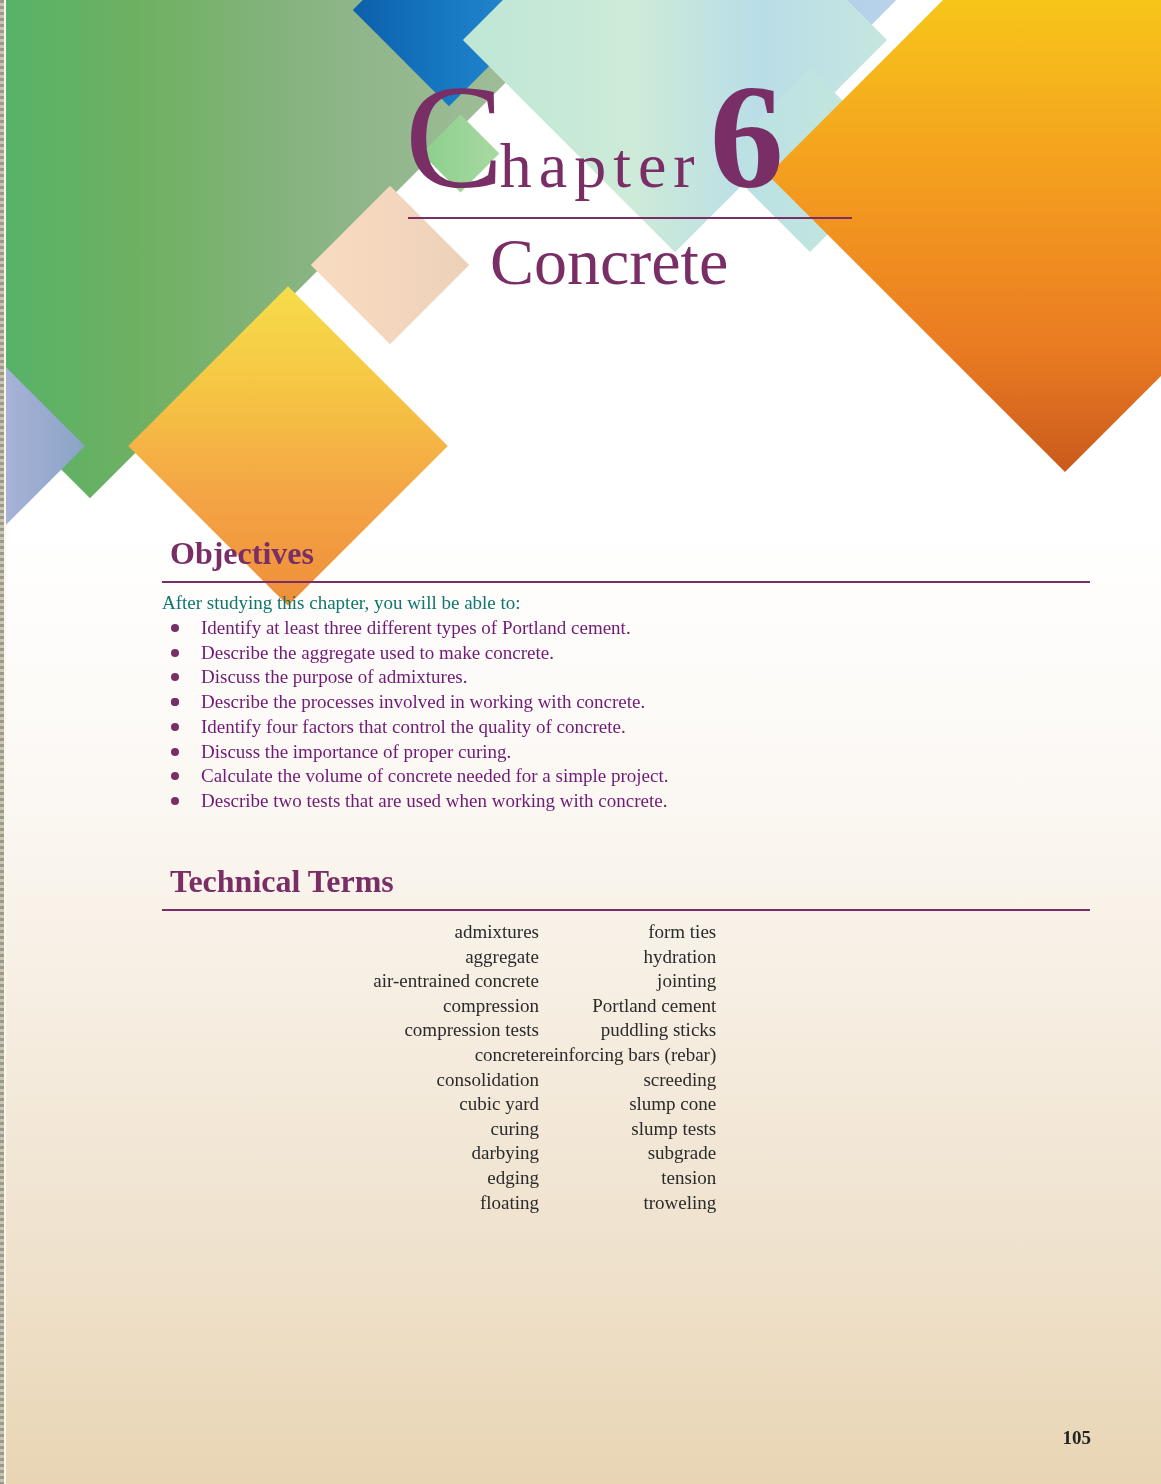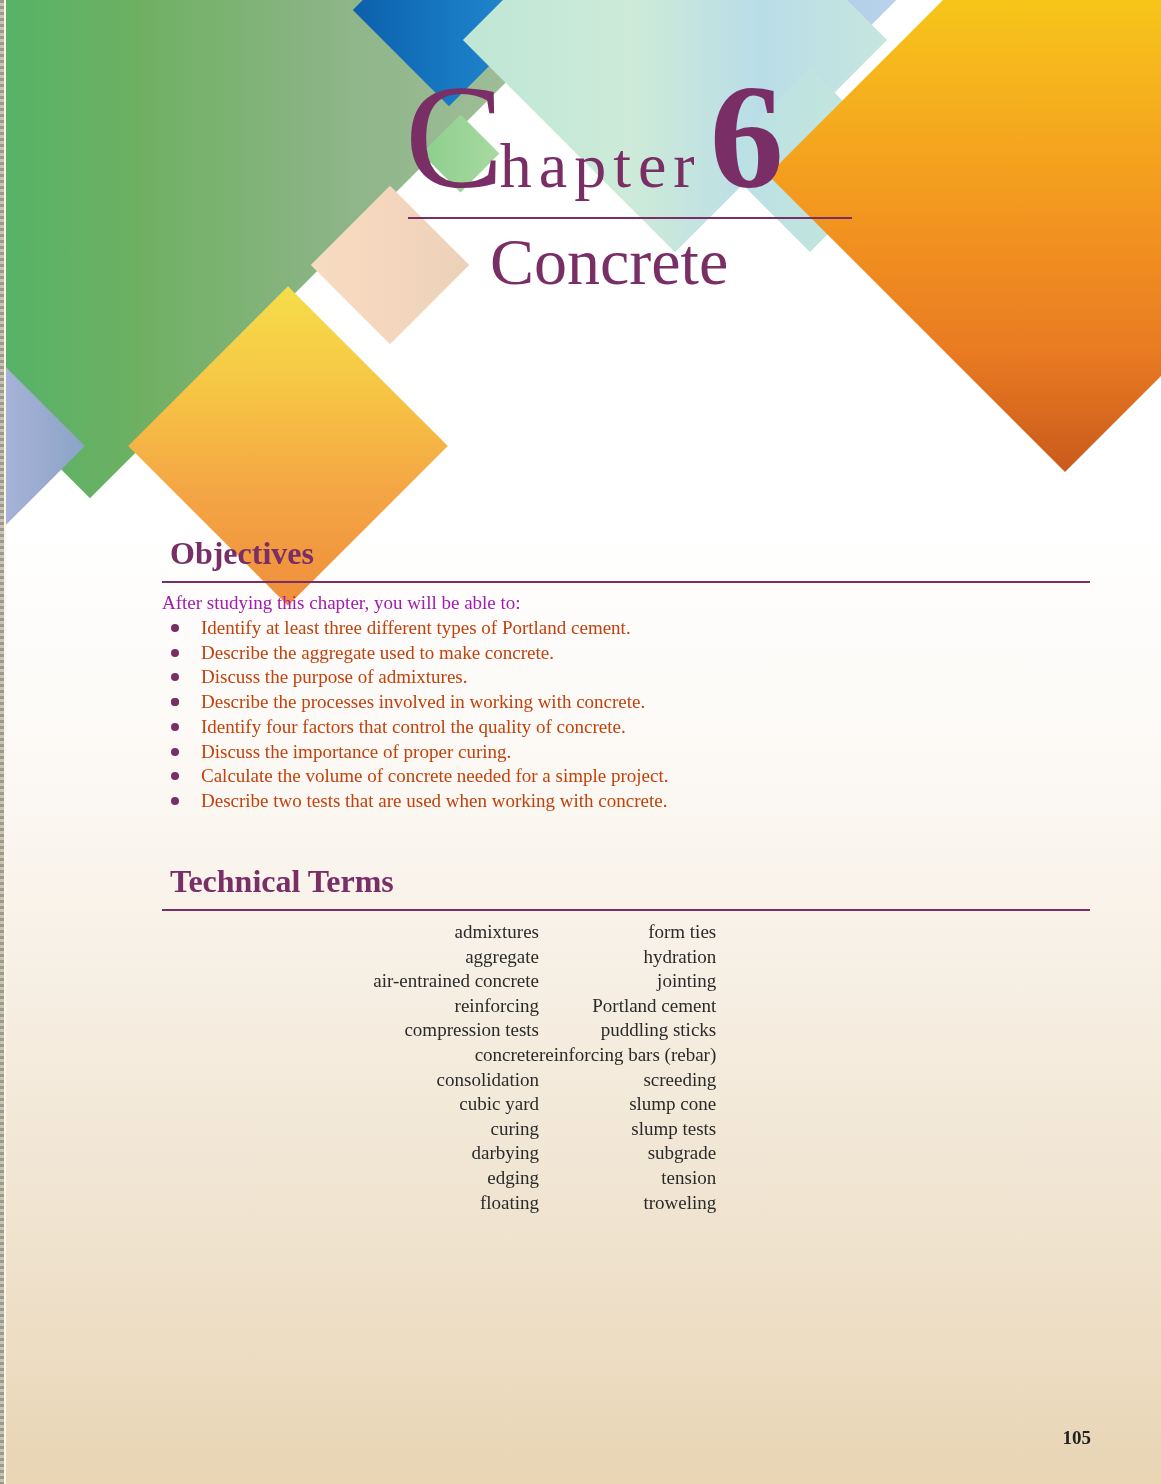--- a/index.html
+++ b/index.html
@@ -81,24 +81,24 @@
     font-family: "Liberation Serif", serif; color: #7a2e66;
   }
 
   .section { position: absolute; left: 162px; width: 928px; z-index: 10; }
   .section-heading {
     font-family: "Liberation Serif", serif; font-weight: bold; font-size: 32px; color: #7a2e66;
     line-height: 40px; margin: 8px; padding-left: 0;
   }
   .section-rule { height: 2px; background: #7a2e66; margin-top: 2px; }
   .objectives { top: 525px; }
-  .intro { font-size: 19px; line-height: 24px; margin-top: 8px; color: #a21caf; }
+  .intro { font-size: 19px; line-height: 24px; margin-top: 8px; color: #0f766e; }
   ul.obj-list { list-style: none; margin: 1px 0 0 0; padding: 0; }
   ul.obj-list li {
-    position: relative; padding-left: 39px; font-size: 19px; line-height: 24.7px; color: #c2410c;
+    position: relative; padding-left: 39px; font-size: 19px; line-height: 24.7px; color: #701a75;
   }
   ul.obj-list li .bullet {
     position: absolute; left: 9px; top: 8px; width: 8px; height: 8px; border-radius: 50%; background: #7a2e66;
   }
   .terms { top: 853px; }
   .terms-grid { display: flex; margin-top: 9px; }
   .terms-col { list-style: none; margin: 0; padding: 0; text-align: right; }
   .terms-col li { font-size: 19px; line-height: 24.6px; color: #2a2a2a; }
   .col-left { width: 372px; padding-left: 5px; }
   .col-right { padding-left: 0; }
@@ -154,21 +154,21 @@
 </section>
 
 <section class="section terms">
   <h2 class="section-heading">Technical Terms</h2>
   <div class="section-rule"></div>
   <div class="terms-grid">
     <ul class="terms-col col-left">
       <li>admixtures</li>
       <li>aggregate</li>
       <li>air-entrained concrete</li>
-      <li>reinforcing</li>
+      <li>compression</li>
       <li>compression tests</li>
       <li>concrete</li>
       <li>consolidation</li>
       <li>cubic yard</li>
       <li>curing</li>
       <li>darbying</li>
       <li>edging</li>
       <li>floating</li>
     </ul>
     <ul class="terms-col col-right">

